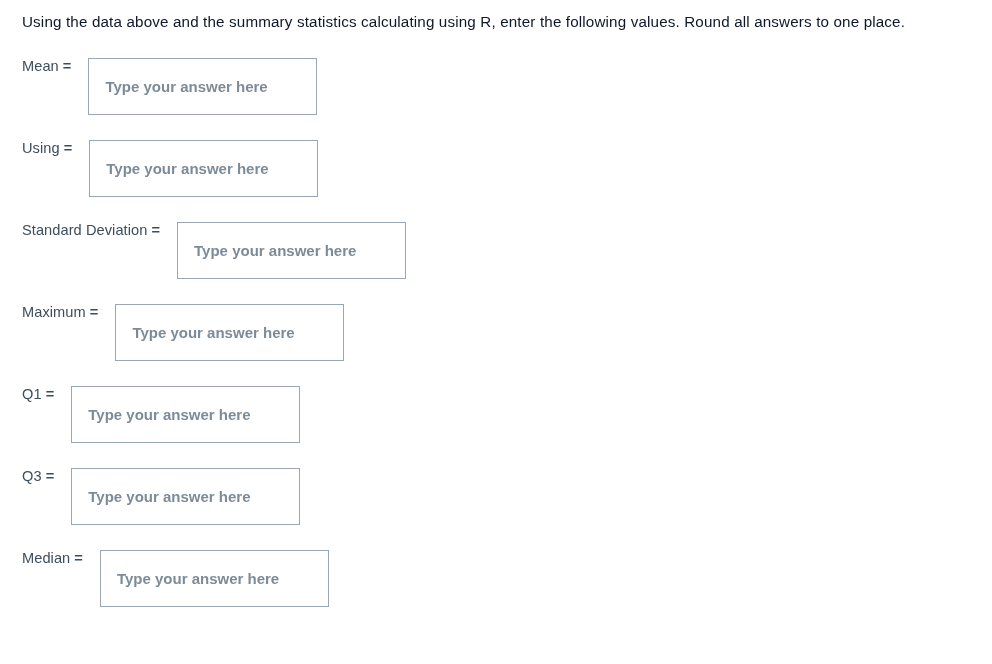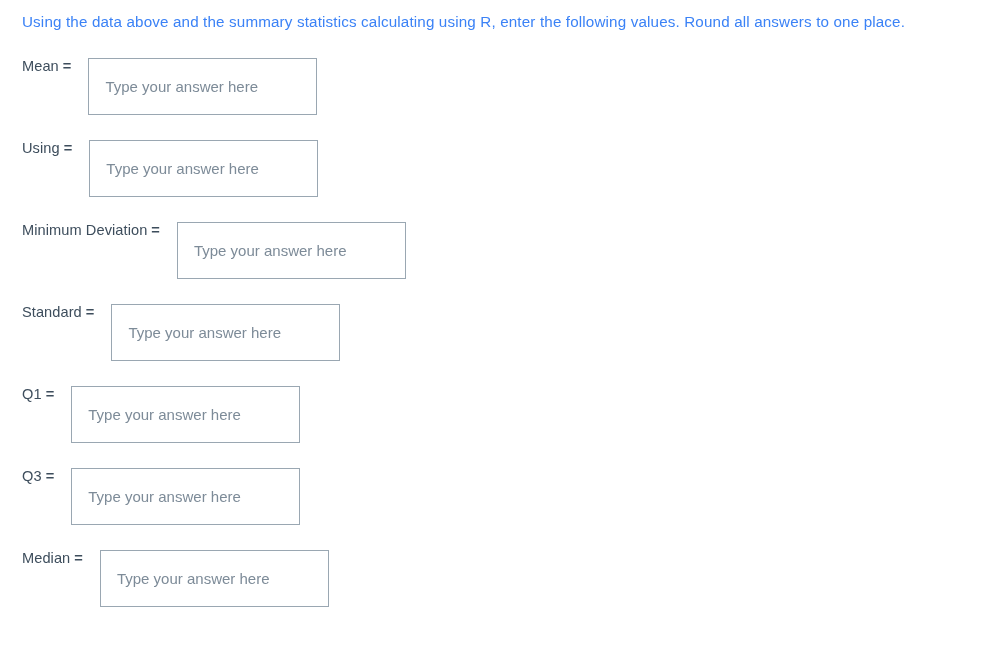--- a/index.html
+++ b/index.html
@@ -24,21 +24,21 @@
     background: #ffffff;
   }
 
   .prompt {
     position: absolute;
     left: 22px;
     top: 12px;
     width: 950px;
     font-size: 15.2px;
     line-height: 20px;
-    color: #3b82f6;
+    color: #0f172a;
     letter-spacing: 0.01em;
     white-space: nowrap;
   }
 
   .fields {
     position: absolute;
     left: 0;
     top: 58px;
     width: 992px;
   }
@@ -75,20 +75,21 @@
     background: #ffffff;
     box-sizing: border-box;
     display: flex;
     align-items: center;
     padding: 0 16px;
     font-family: "Liberation Sans", sans-serif;
     font-size: 15px;
     color: #7d8b98;
     outline: none;
     border-radius: 0;
+    font-weight: bold;
   }
 
   .answer-box::placeholder {
     color: #7d8b98;
     opacity: 1;
   }
 </style>
 </head>
 <body>
 
@@ -102,26 +103,26 @@
       <span class="field-label"><span>Mean</span><span class="eq">=</span></span>
       <input class="answer-box" type="text" placeholder="Type your answer here" style="">
     </div>
 
     <div class="field-row">
       <span class="field-label"><span>Using</span><span class="eq">=</span></span>
       <input class="answer-box" type="text" placeholder="Type your answer here" style="">
     </div>
 
     <div class="field-row">
-      <span class="field-label"><span>Minimum Deviation</span><span class="eq">=</span></span>
+      <span class="field-label"><span>Standard Deviation</span><span class="eq">=</span></span>
       <input class="answer-box" type="text" placeholder="Type your answer here" style="">
     </div>
 
     <div class="field-row">
-      <span class="field-label"><span>Standard</span><span class="eq">=</span></span>
+      <span class="field-label"><span>Maximum</span><span class="eq">=</span></span>
       <input class="answer-box" type="text" placeholder="Type your answer here" style="">
     </div>
 
     <div class="field-row">
       <span class="field-label"><span>Q1</span><span class="eq">=</span></span>
       <input class="answer-box" type="text" placeholder="Type your answer here" style="">
     </div>
 
     <div class="field-row">
       <span class="field-label"><span>Q3</span><span class="eq">=</span></span>

